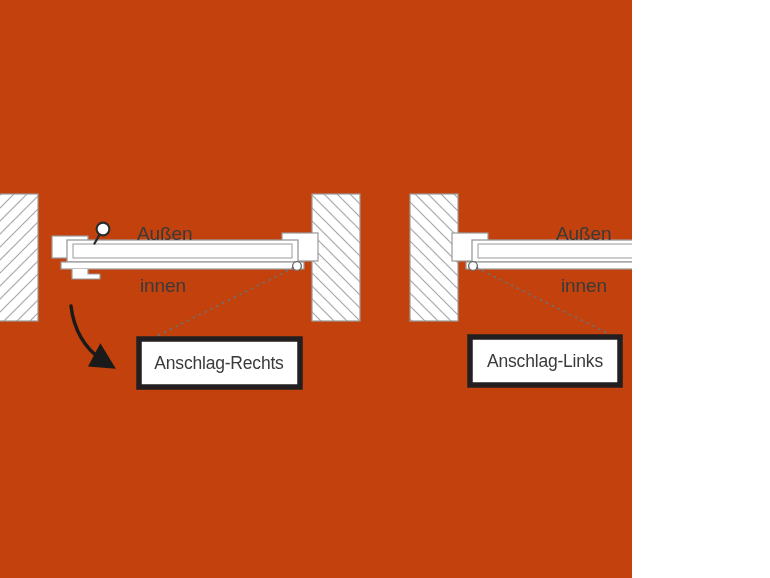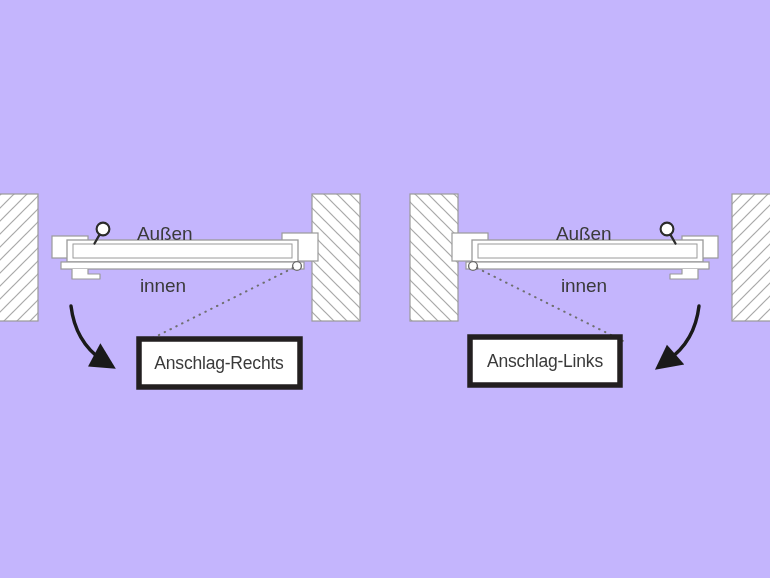--- a/index.html
+++ b/index.html
@@ -5,23 +5,23 @@
   html, body {
     margin: 0;
     padding: 0;
     background: #ffffff;
   }
   body {
     font-family: "Liberation Sans", sans-serif;
   }
   #stage {
     position: relative;
-    width: 770px;
+    width: 632px;
     height: 578px;
-    background: #c4b5fd;
+    background: #c2410c;
     overflow: hidden;
   }
   #stage svg {
     position: absolute;
     left: 0;
     top: 0;
   }
   .dg-label {
     font-family: "Liberation Sans", sans-serif;
     font-size: 19px;

